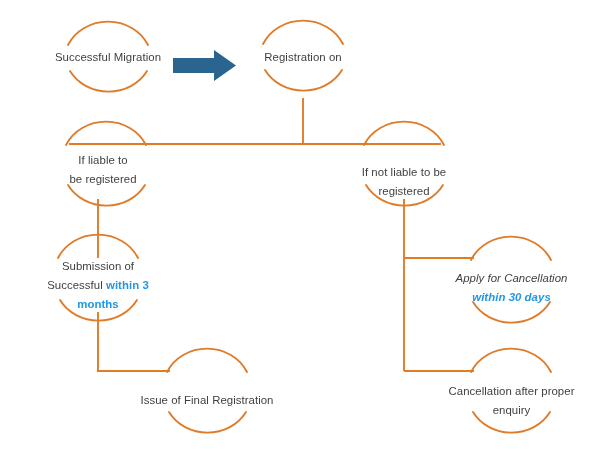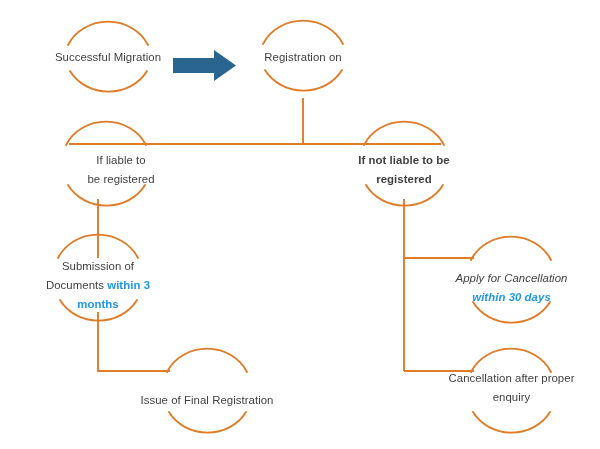--- a/index.html
+++ b/index.html
@@ -105,55 +105,55 @@
       <span class="lbl">Successful Migration</span>
     </div>
   </div>
 
   <div class="node" style="left:228px; top:24px; width:150px; height:66px;">
     <div>
       <span class="lbl">Registration on</span>
     </div>
   </div>
 
-  <div class="node" style="left:41px; top:146px; width:160px; height:48px;">
+  <div class="node" style="left:23px; top:146px; width:160px; height:48px;">
     <div>
       <span class="lbl">If liable to</span>
       <span class="lbl">be registered</span>
     </div>
   </div>
 
-  <div class="node" style="left:329px; top:146px; width:150px; height:48px;font-weight:bold;">
+  <div class="node" style="left:329px; top:158px; width:150px; height:48px;">
     <div>
       <span class="lbl">If not liable to be</span>
       <span class="lbl">registered</span>
     </div>
   </div>
 
   <div class="node" style="left:18px; top:256px; width:160px; height:58px;">
     <div>
       <span class="lbl">Submission of</span>
-      <span class="lbl"><span>Documents </span><span class="hl">within 3</span></span>
+      <span class="lbl"><span>Successful </span><span class="hl">within 3</span></span>
       <span class="lbl hl">months</span>
     </div>
   </div>
 
   <div class="node" style="left:429px; top:264px; width:165px; height:48px;font-style:italic;">
     <div>
       <span class="lbl">Apply for Cancellation</span>
       <span class="lbl hl">within 30 days</span>
     </div>
   </div>
 
   <div class="node" style="left:122px; top:389px; width:170px; height:22px;">
     <div>
       <span class="lbl">Issue of Final Registration</span>
     </div>
   </div>
 
-  <div class="node" style="left:424px; top:364px; width:175px; height:48px;">
+  <div class="node" style="left:424px; top:377px; width:175px; height:48px;">
     <div>
       <span class="lbl">Cancellation after proper</span>
       <span class="lbl">enquiry</span>
     </div>
   </div>
 
 </div>
 
 </body></html>

